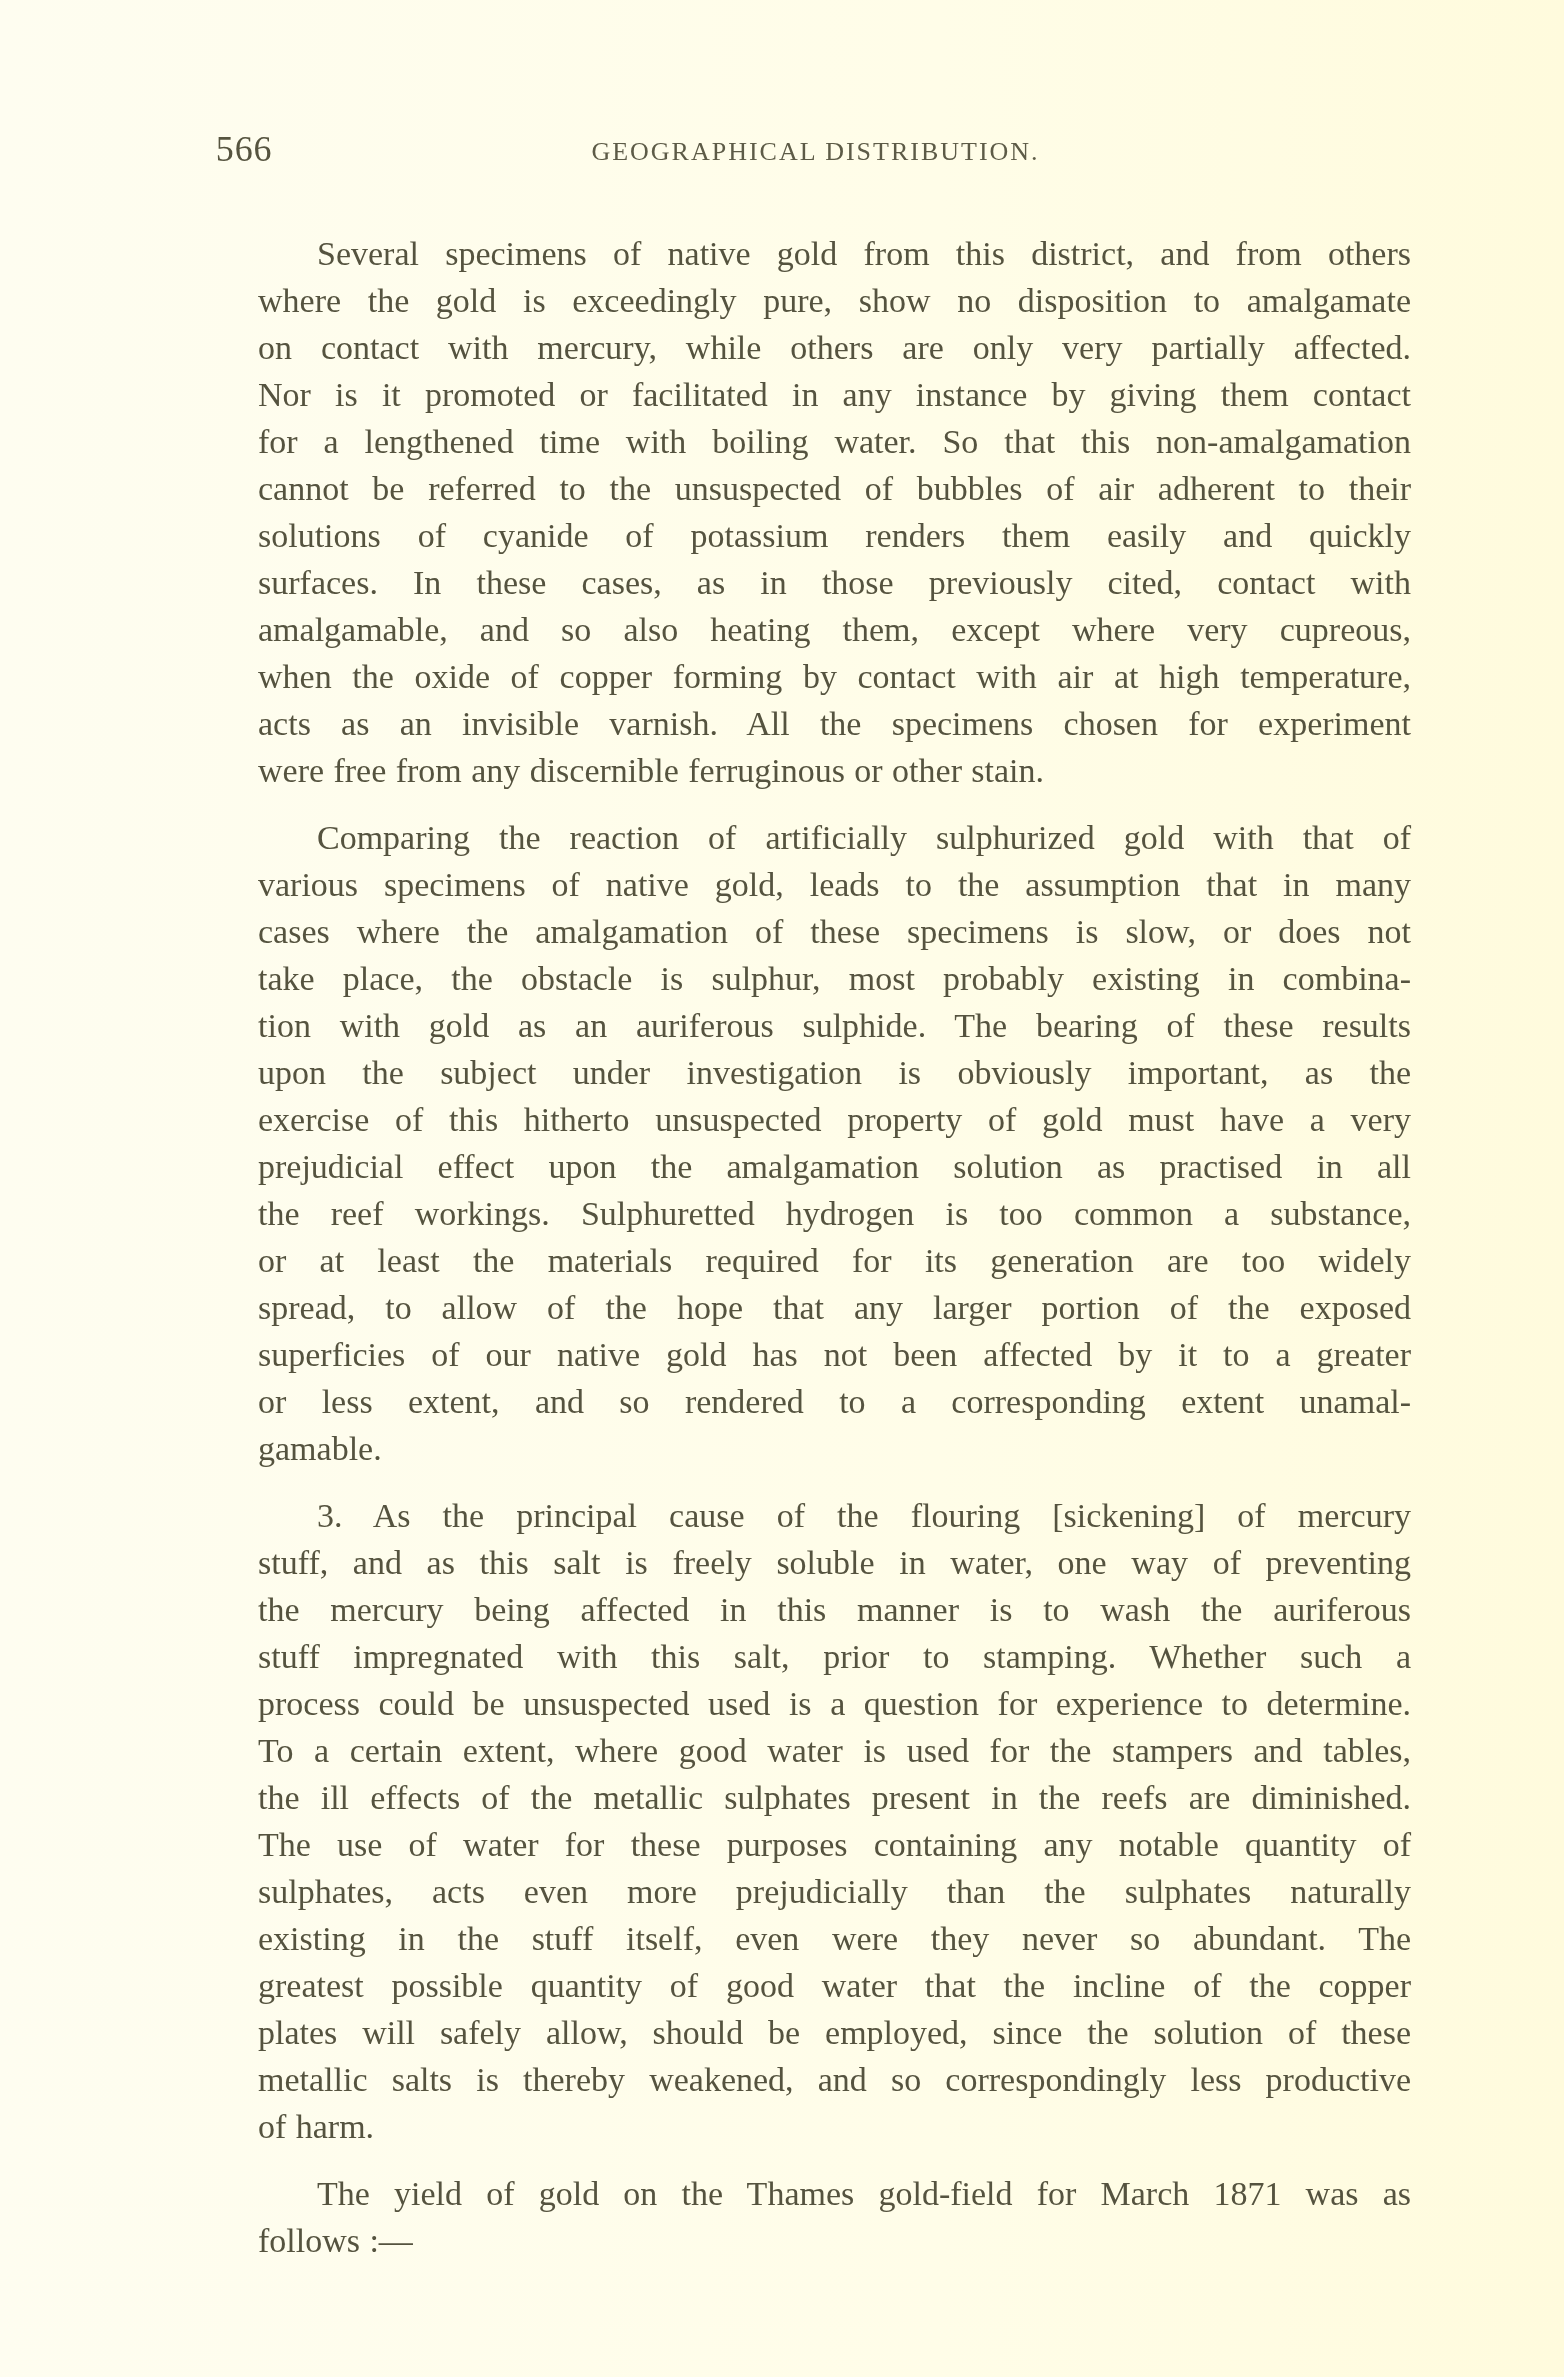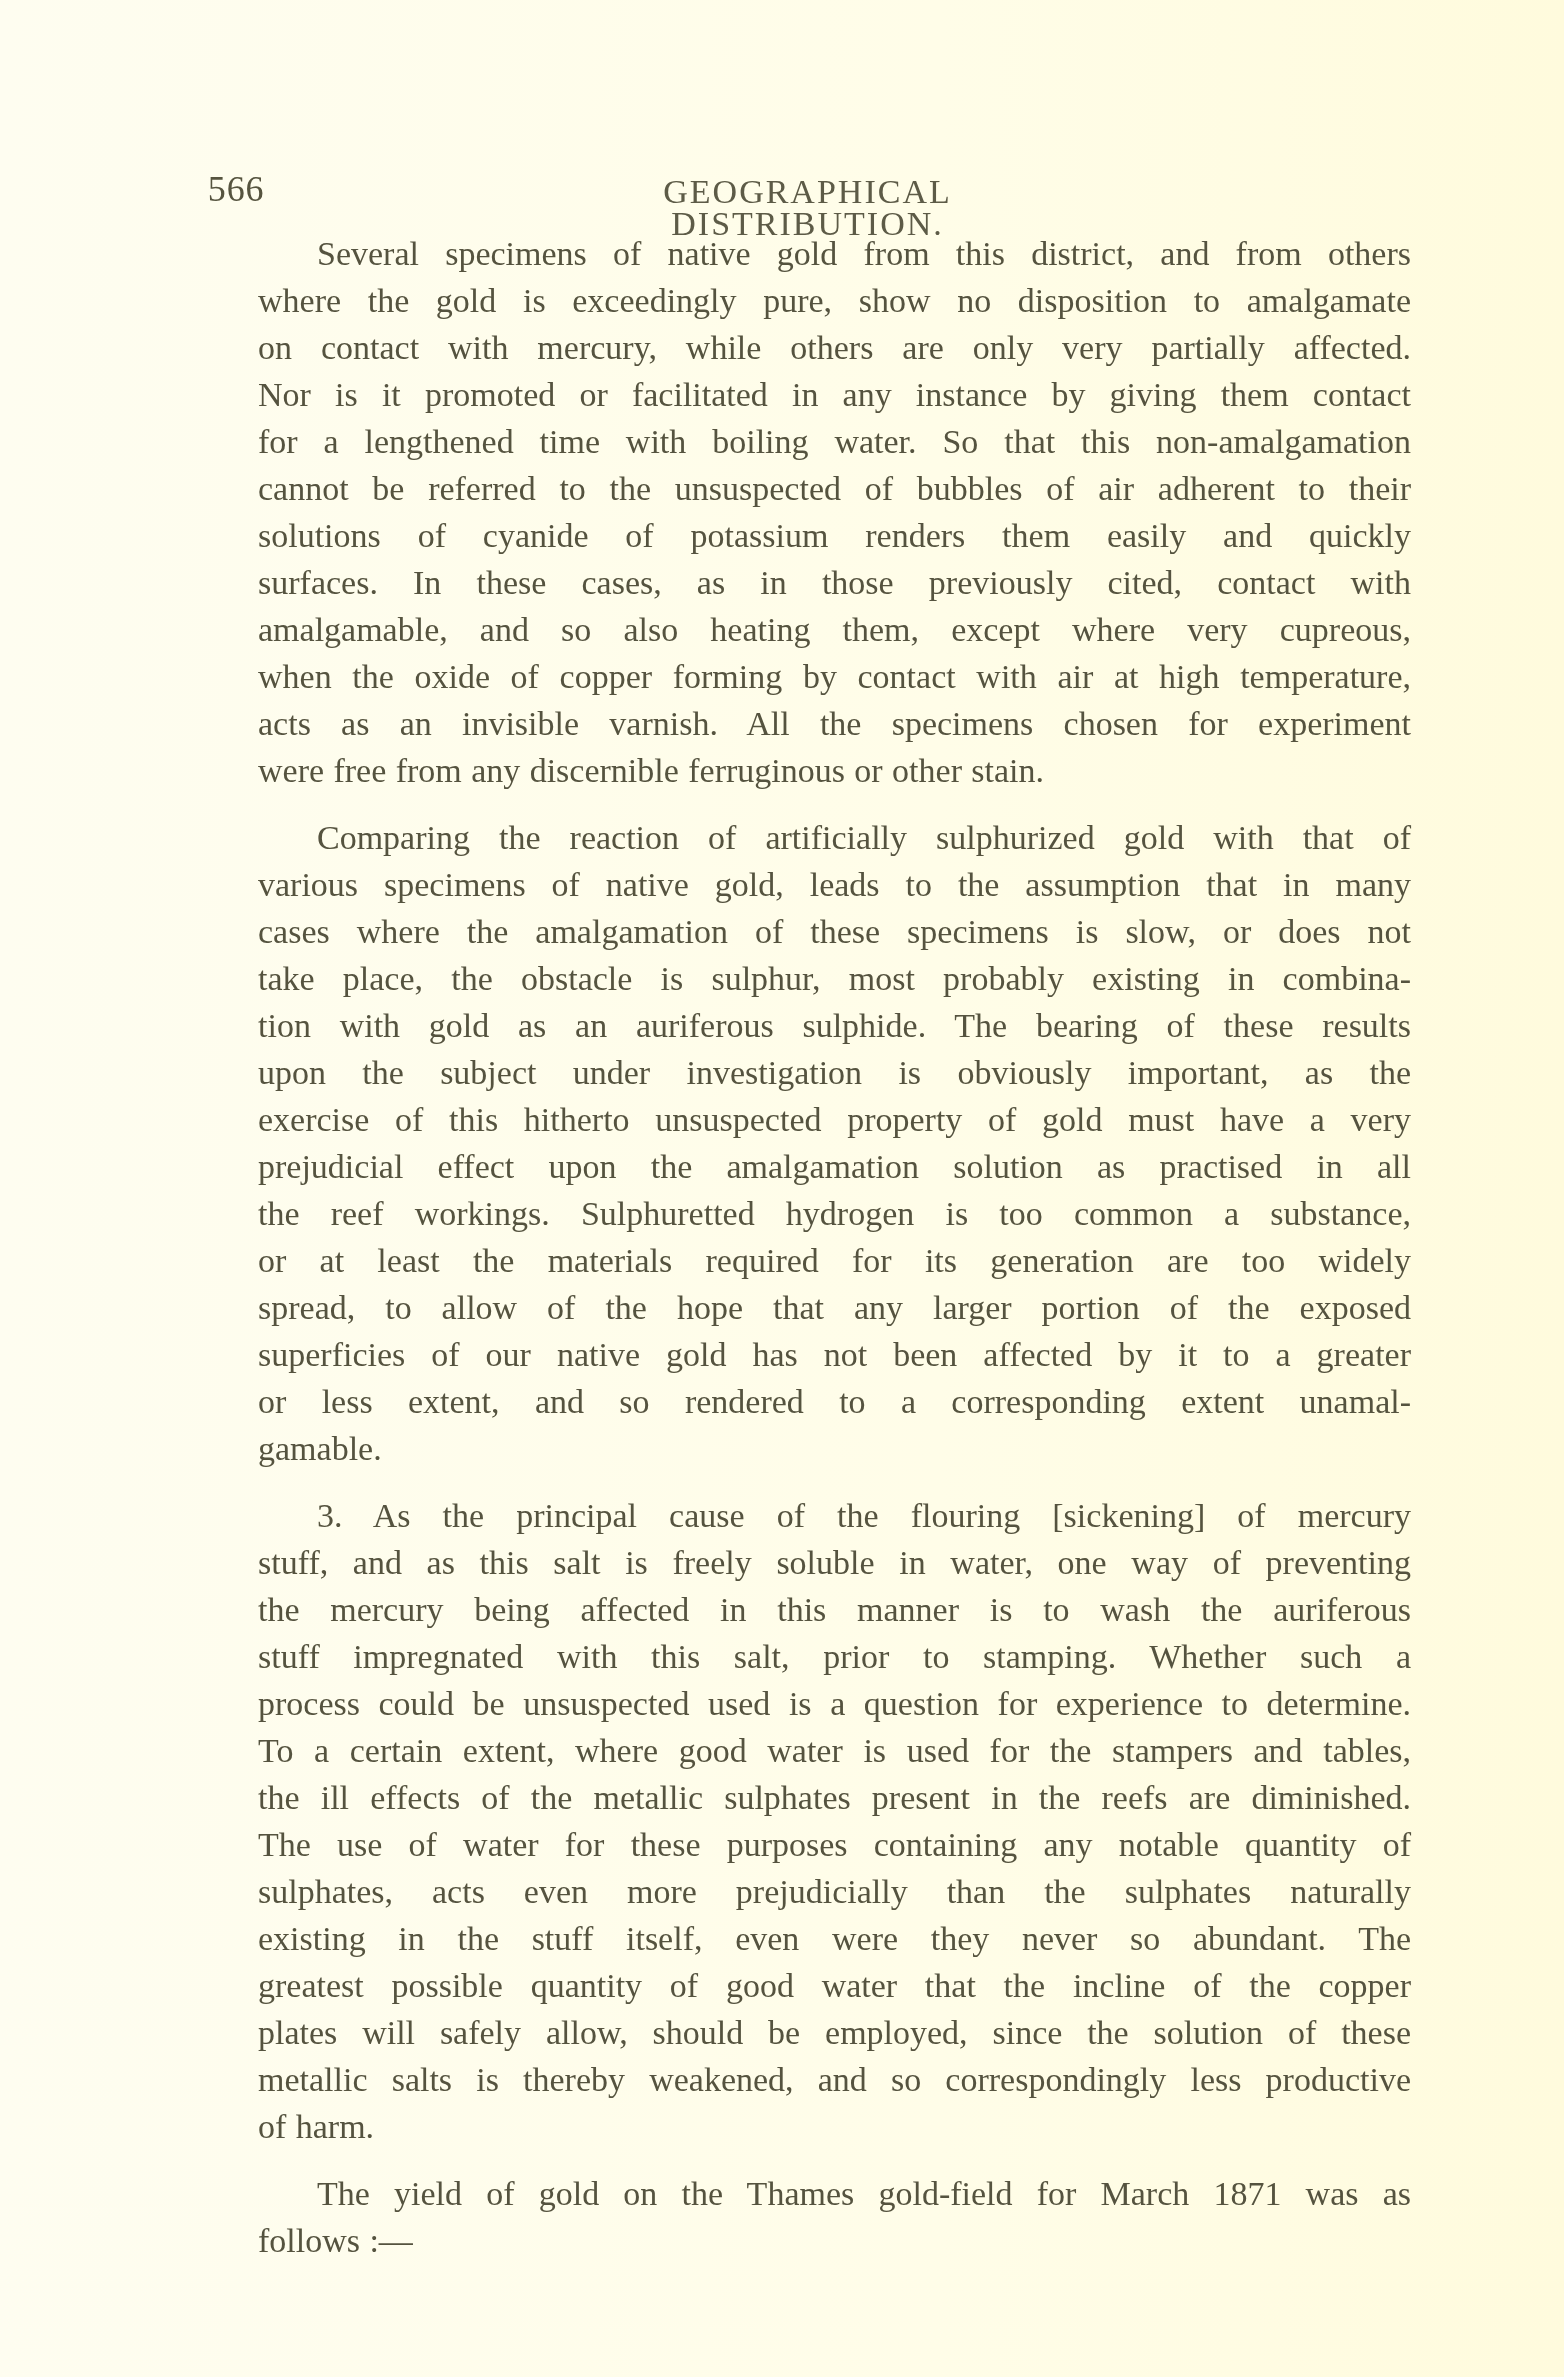--- a/index.html
+++ b/index.html
@@ -17,41 +17,40 @@
   }
   .page {
     position: absolute;
     left: 0; top: 0;
     width: 1565px; height: 2377px;
     background: linear-gradient(90deg, #fefdf0 0%, #fffde8 60%, #fffbdd 100%);
   }
   .running-head {
     position: absolute;
     top: 124px;
-    left: 206px;
+    left: 214px;
     width: 1212px;
     height: 54px;
-    margin-top: 40px;
   }
   .page-number {
     position: absolute;
     left: 1.8px;
     top: 3.6px;
     font-size: 36px;
     line-height: 43px;
     letter-spacing: 0.9px;
     color: #56543f;
   }
   .running-title {
     position: absolute;
     left: 337px;
     top: 11.6px;
     width: 529px;
     text-align: center;
-    font-size: 34px;
+    font-size: 26px;
     line-height: 32px;
     letter-spacing: 2px;
     color: #5d5b47;
   }
   .body-text {
     position: absolute;
     left: 199px;
     top: 210px;
     width: 1212px;
   }

